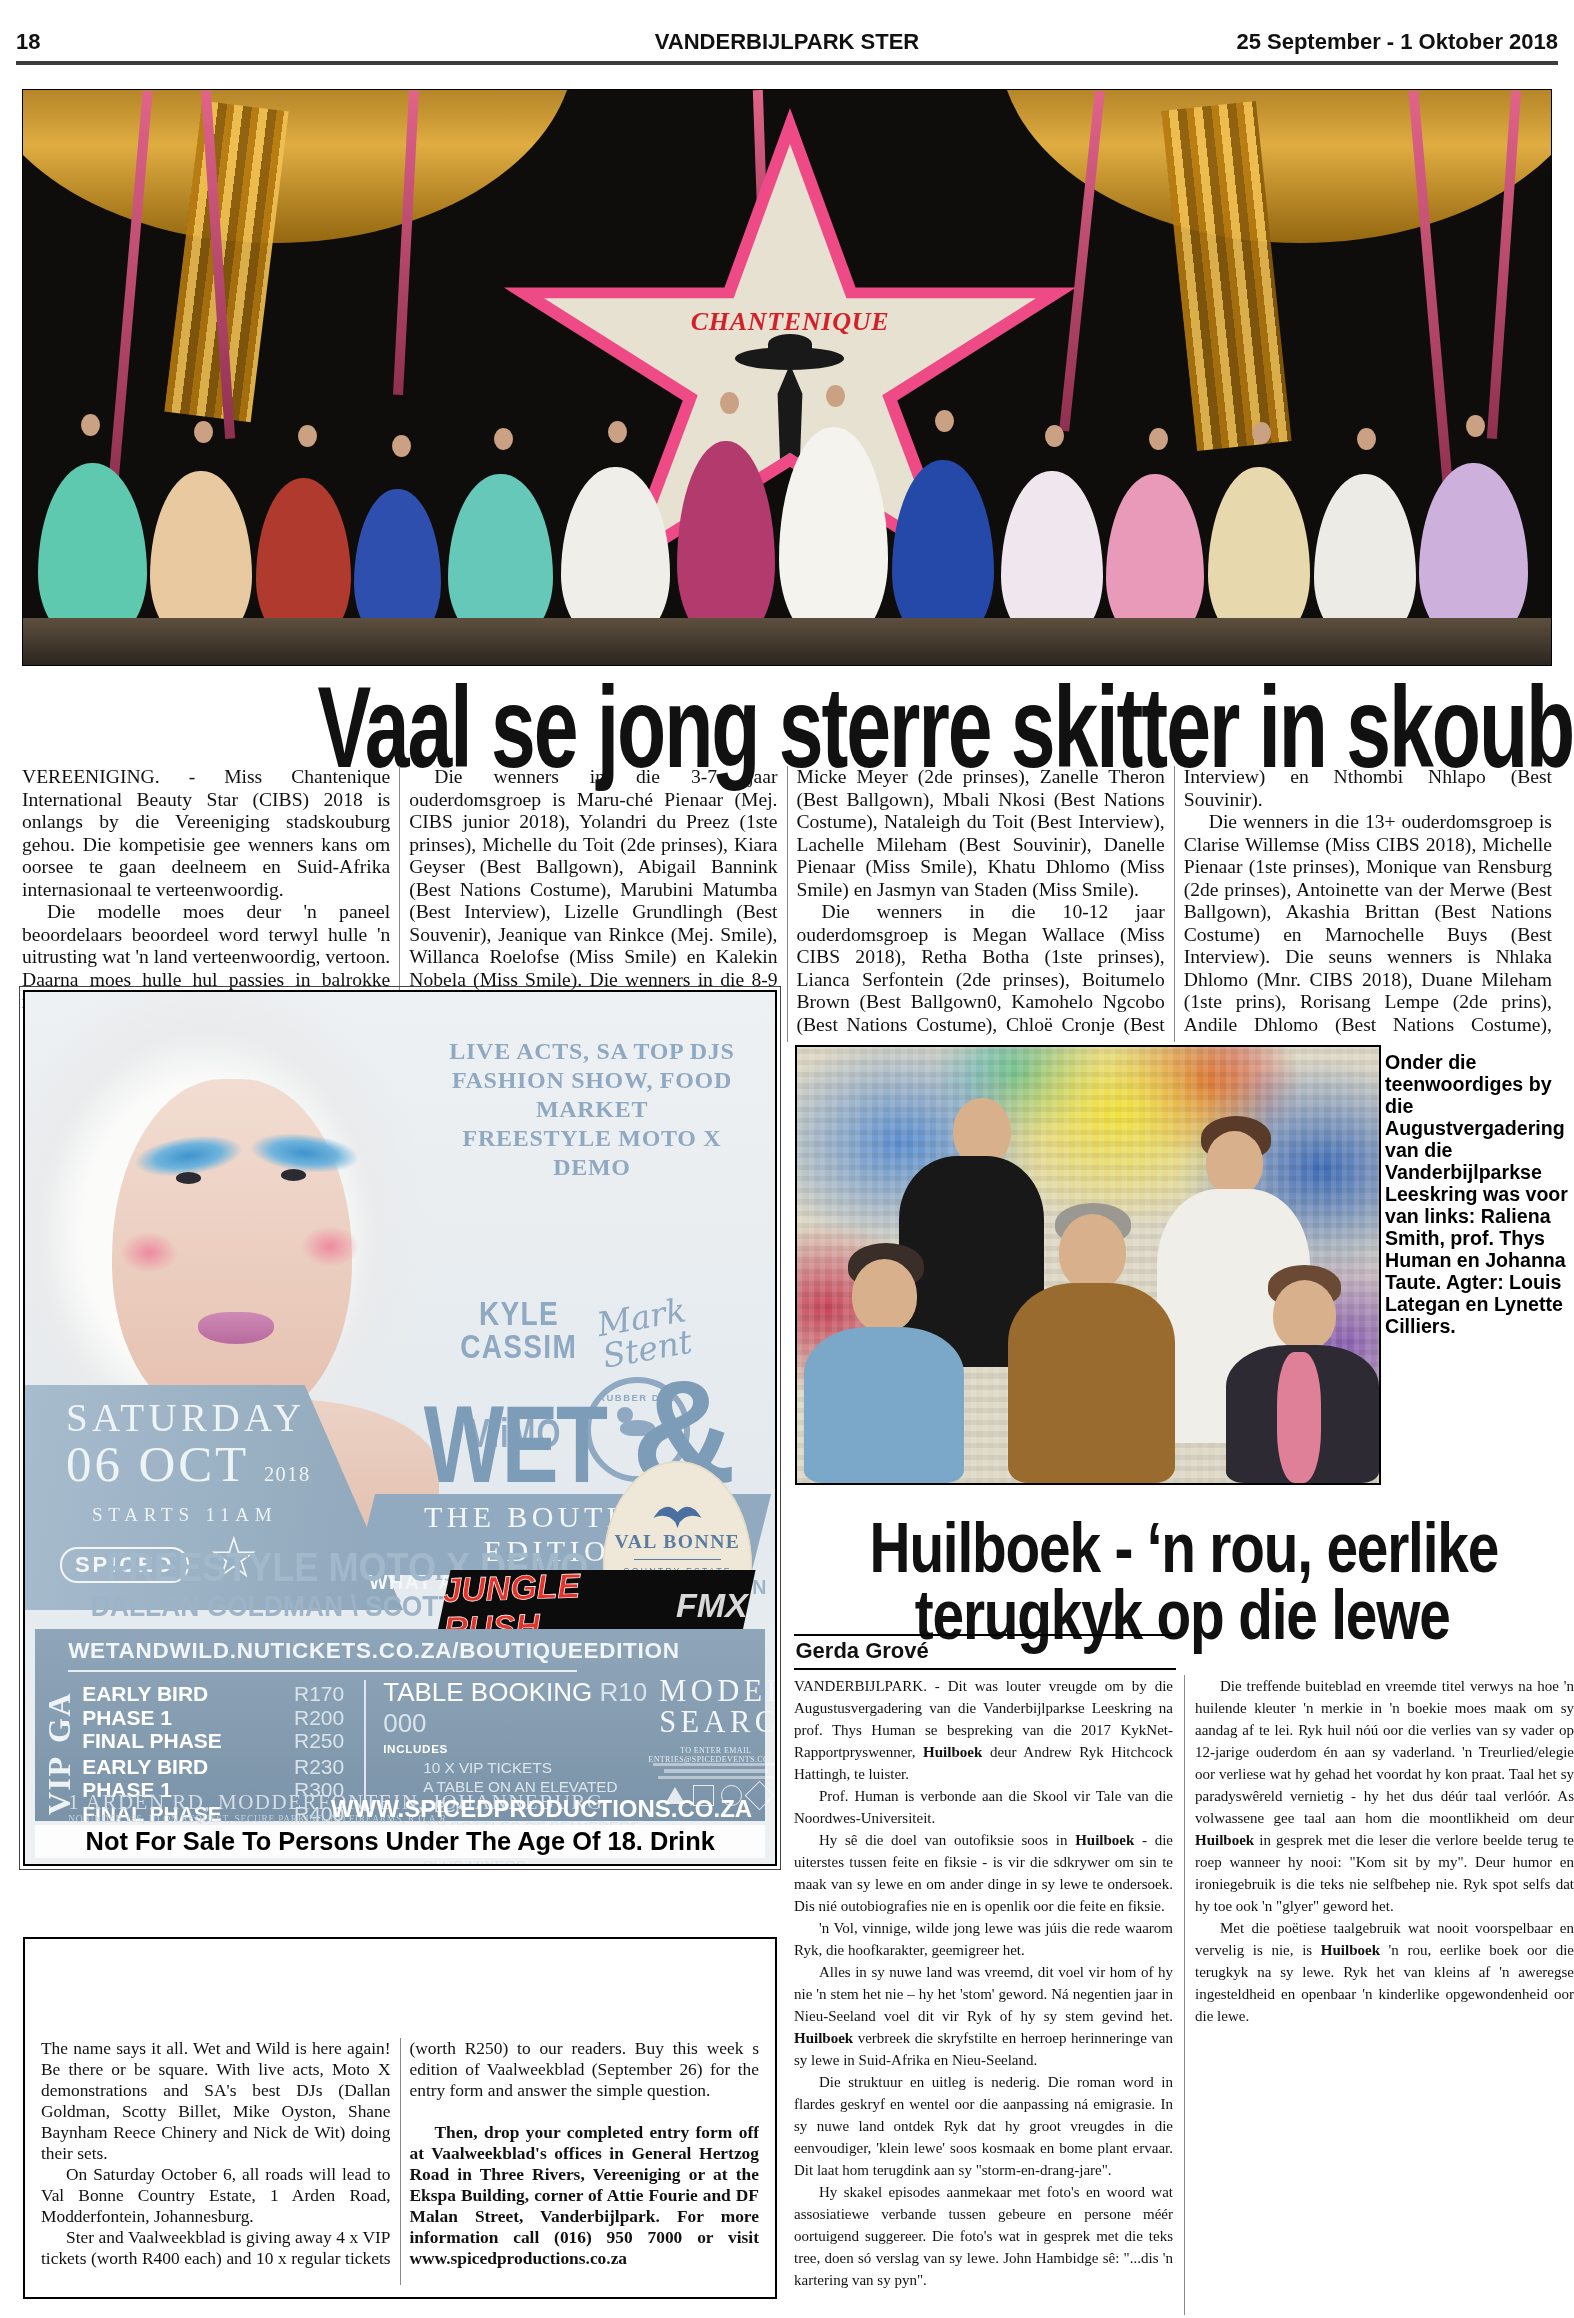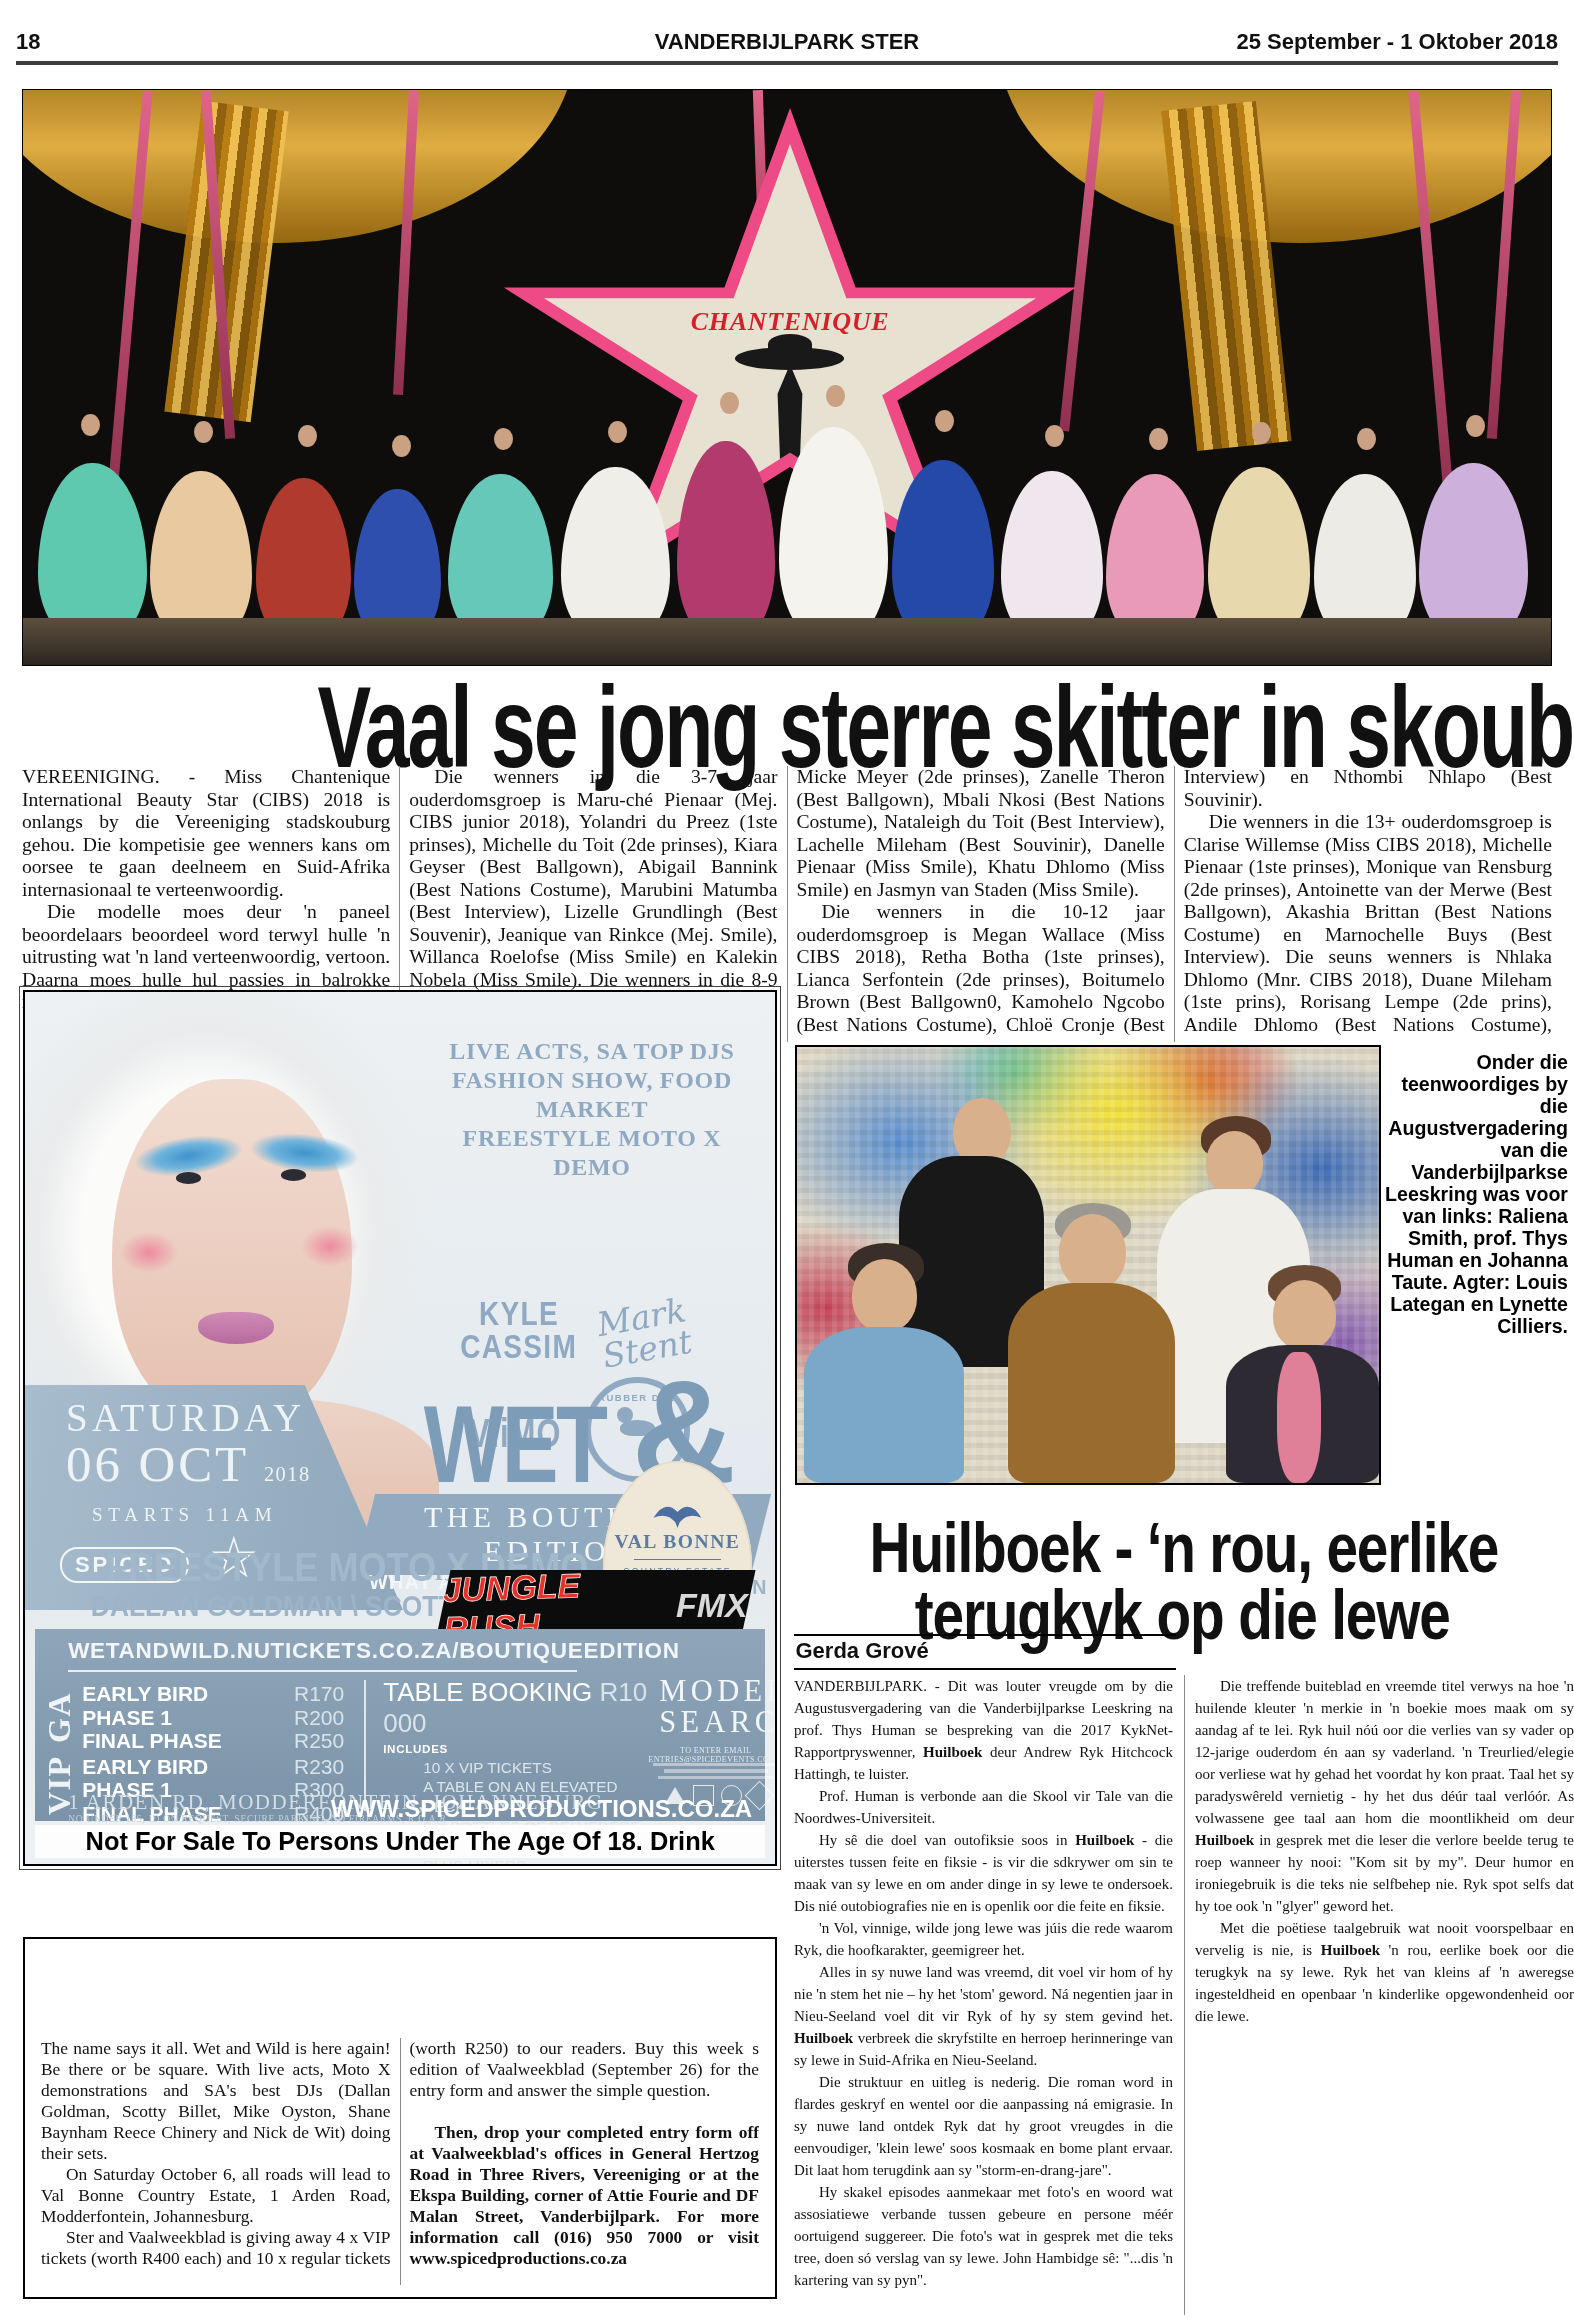--- a/index.html
+++ b/index.html
@@ -161,21 +161,21 @@
             radial-gradient(138px 109px at 70% 8%, #d44434 0%, rgba(212,68,52,0) 70%),
             radial-gradient(124px 95px at 38% 6%, #4cb8a8 0%, rgba(76,184,168,0) 70%),
             #ded8c6;}
   .tiles{position:absolute;inset:0;background:
       repeating-linear-gradient(90deg,rgba(255,255,255,.10) 0 5.1px,rgba(0,0,0,0) 5.1px 11.6px),
       repeating-linear-gradient(0deg,rgba(0,0,0,.06) 0 5.1px,rgba(0,0,0,0) 5.1px 11.6px);}
   .person{position:absolute;}
   .p-head{position:absolute;border-radius:50% 50% 46% 46%;background:#d9b08c;}
   .p-hair{position:absolute;border-radius:50% 50% 40% 40%;}
   .p-body{position:absolute;border-radius:40% 40% 12% 12%/30% 30% 8% 8%;}
-  .caption{position:absolute;top:1051px;left:1385px;width:183px;text-align:right;font-family:"Liberation Sans",sans-serif;
+  .caption{position:absolute;top:1051px;left:1385px;width:183px;text-align:left;font-family:"Liberation Sans",sans-serif;
            font-weight:bold;font-size:19.6px;line-height:22px;color:#000;}
 
   
   .h-head{position:absolute;top:1514px;left:791px;width:783px;text-align:center;font-weight:bold;font-family:"Liberation Sans",sans-serif;
           font-size:71px;line-height:67px;}
   .h-head .cx{--s:.8;letter-spacing:-1.5px;}
   .byline{position:absolute;top:1634px;left:794px;width:380px;border-top:2.2px solid #000;border-bottom:2.2px solid #000;
           font-family:"Liberation Sans",sans-serif;font-weight:bold;font-size:22px;padding:2.2px 0 3.6px 1.5px;}
   .h-body{position:absolute;top:1675px;left:794px;width:780px;height:640px;column-count:2;column-gap:22px;font-size:15px;line-height:22px;}
 </style>

